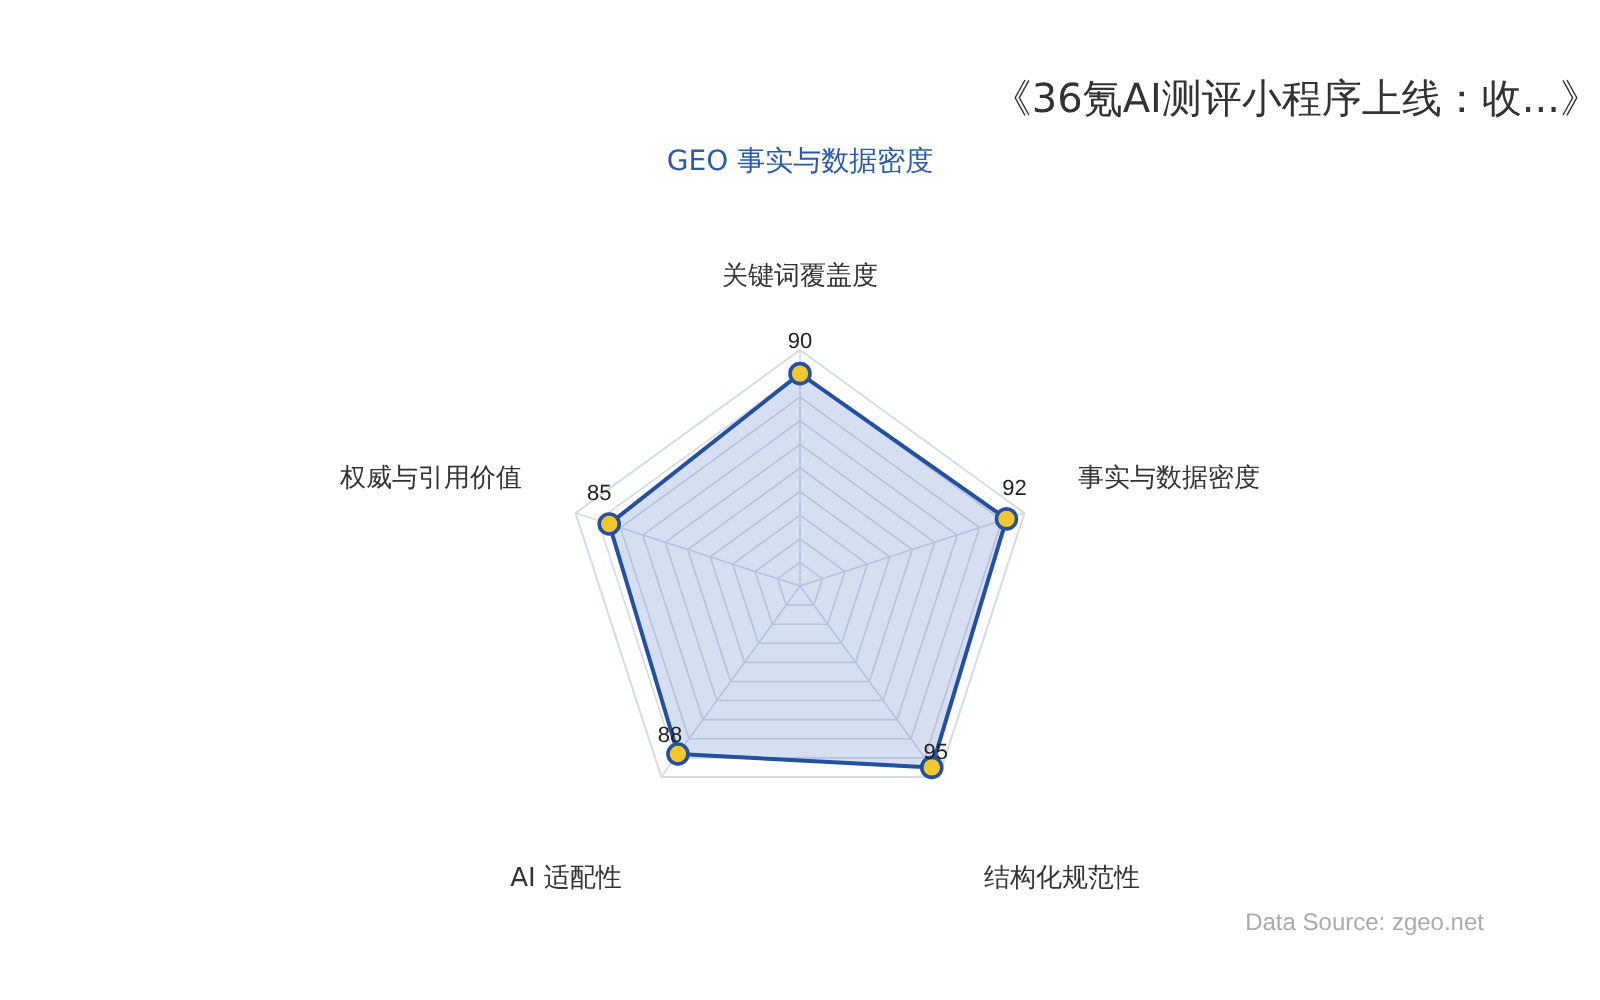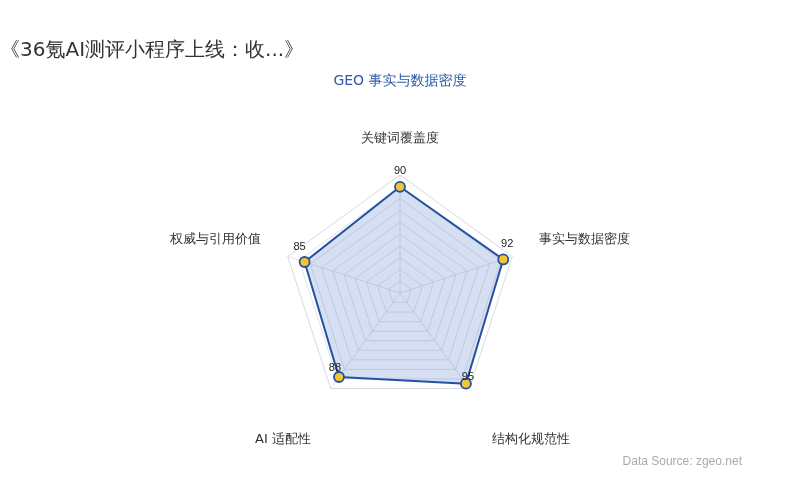--- a/index.html
+++ b/index.html
@@ -1,18 +1,18 @@
 <!DOCTYPE html>
 <html><head>
 <meta charset="utf-8">
 <style>
   html, body { margin:0; padding:0; background:#ffffff; }
   body { width:800px; height:500px; position:relative; overflow:hidden;
          font-family:"DejaVu Sans","Liberation Sans",sans-serif; }
-  .title { position:absolute; left:0; width:800px; top:36px; text-align:left;
+  .title { position:absolute; left:0; width:800px; top:36px; text-align:right;
            font-size:20px; color:#333333; }
   .subtitle { position:absolute; left:0; width:800px; top:72px; text-align:center;
               font-size:14px; color:#2a5aa8; }
   .source { position:absolute; right:58px; top:454px; font-size:12px; color:#aaaaaa;
             font-family:"Liberation Sans",sans-serif;padding-left:17px; }
   svg { position:absolute; left:0; top:0; }
   .axis-label { font-size:13px; fill:#333333; font-family:"DejaVu Sans","Liberation Sans",sans-serif; }
   .val-label { font-size:11px; fill:#222222; font-family:"Liberation Sans",sans-serif; }
 </style>
 </head>

